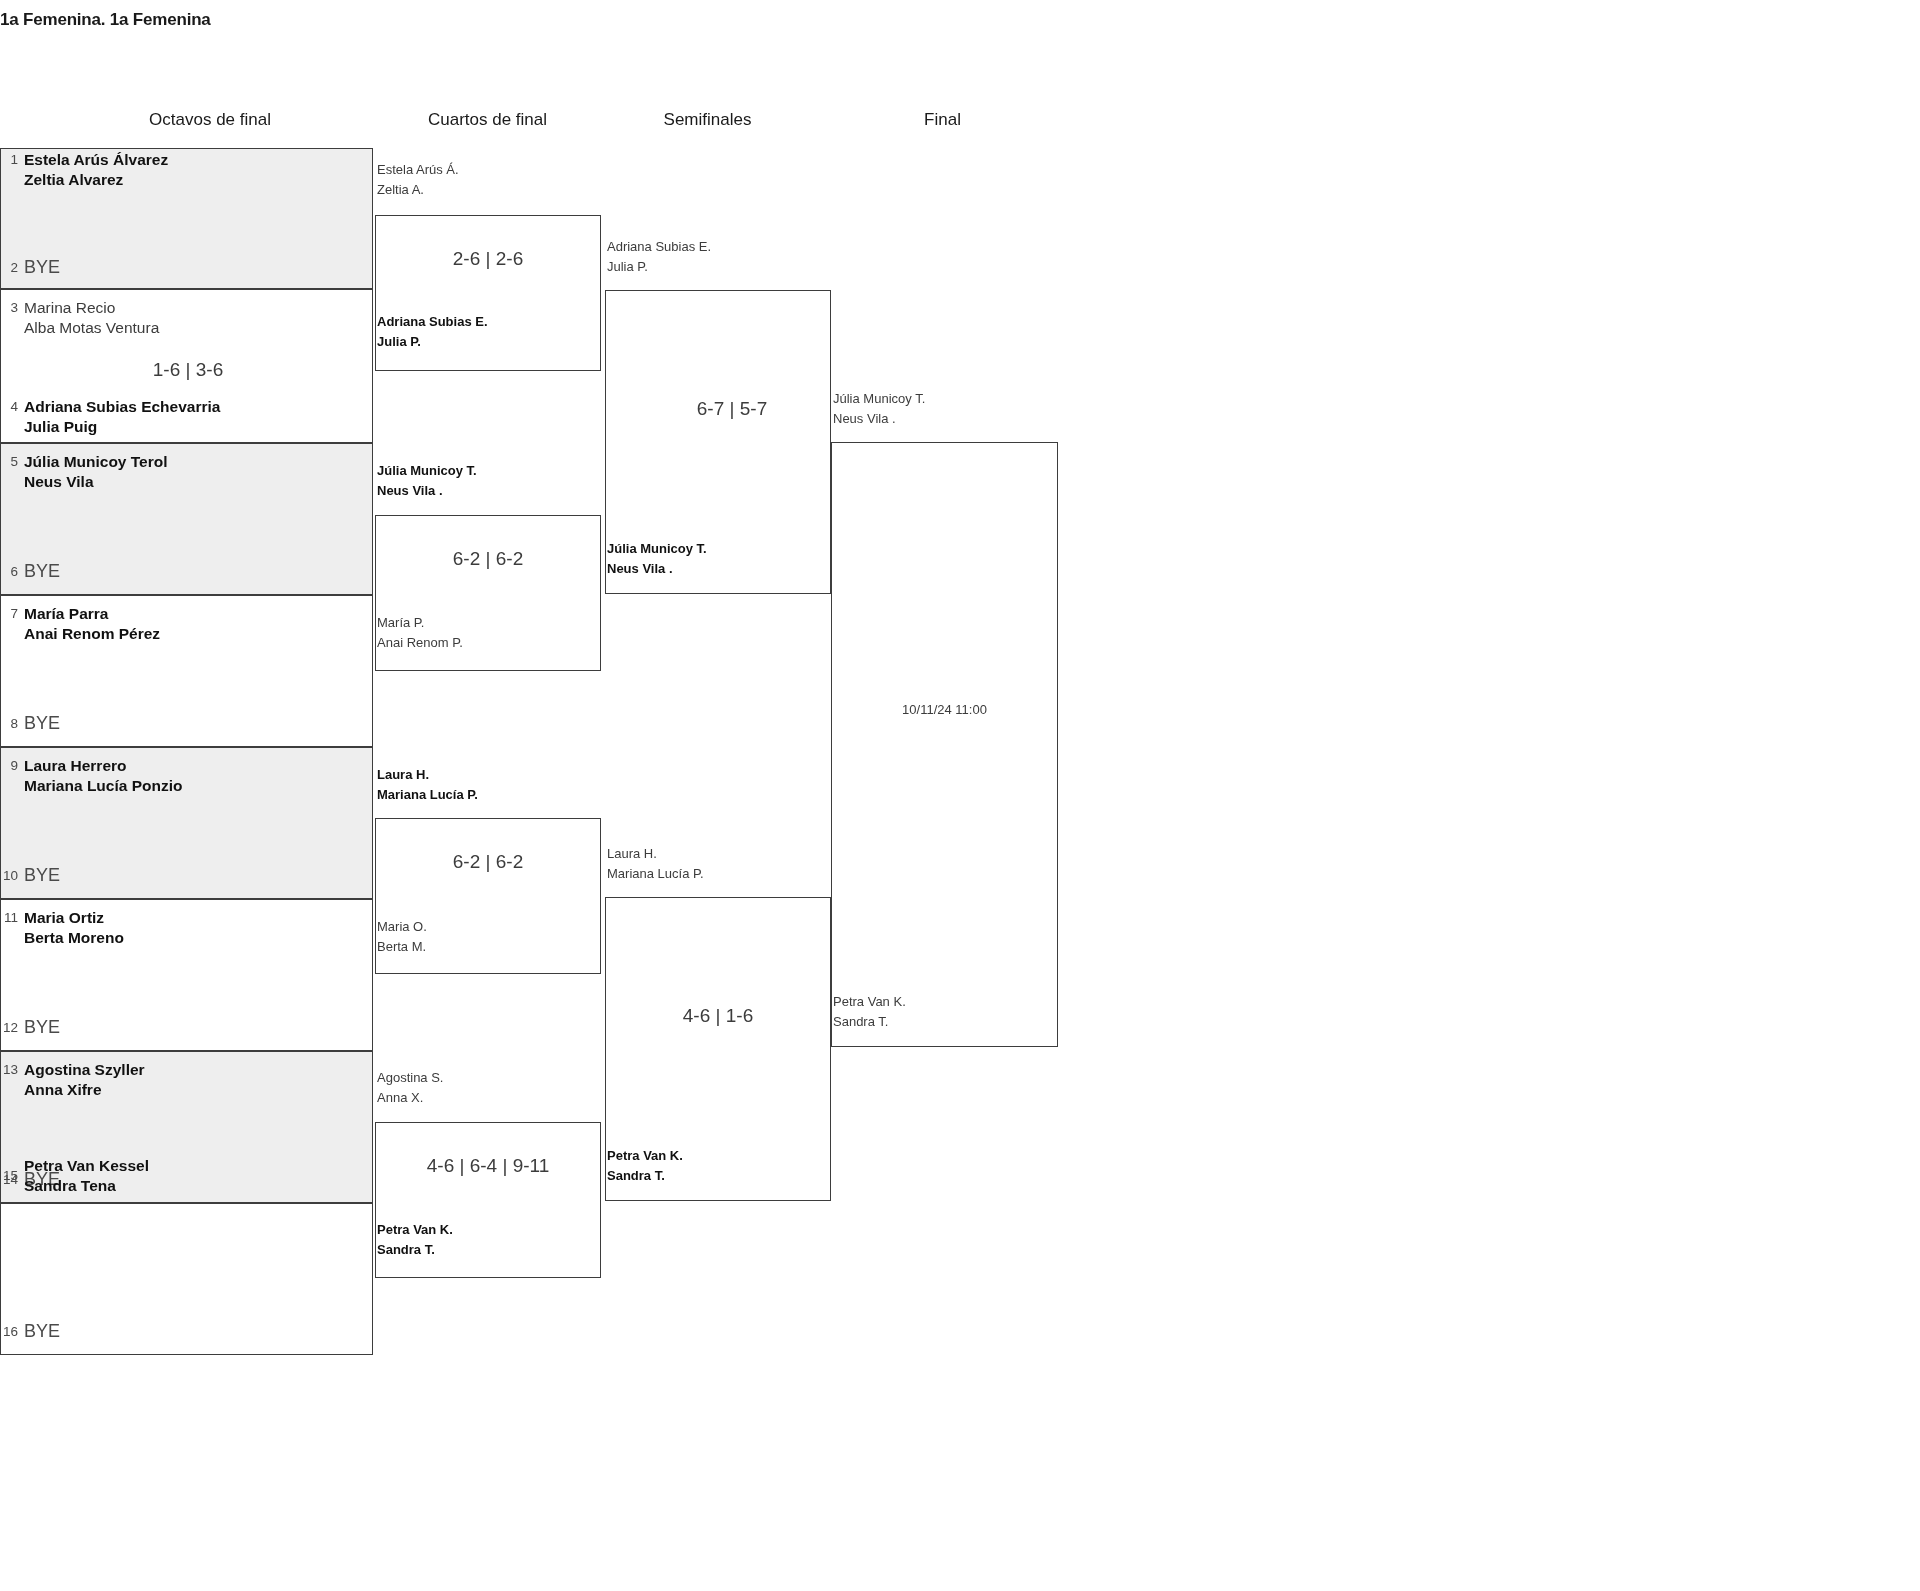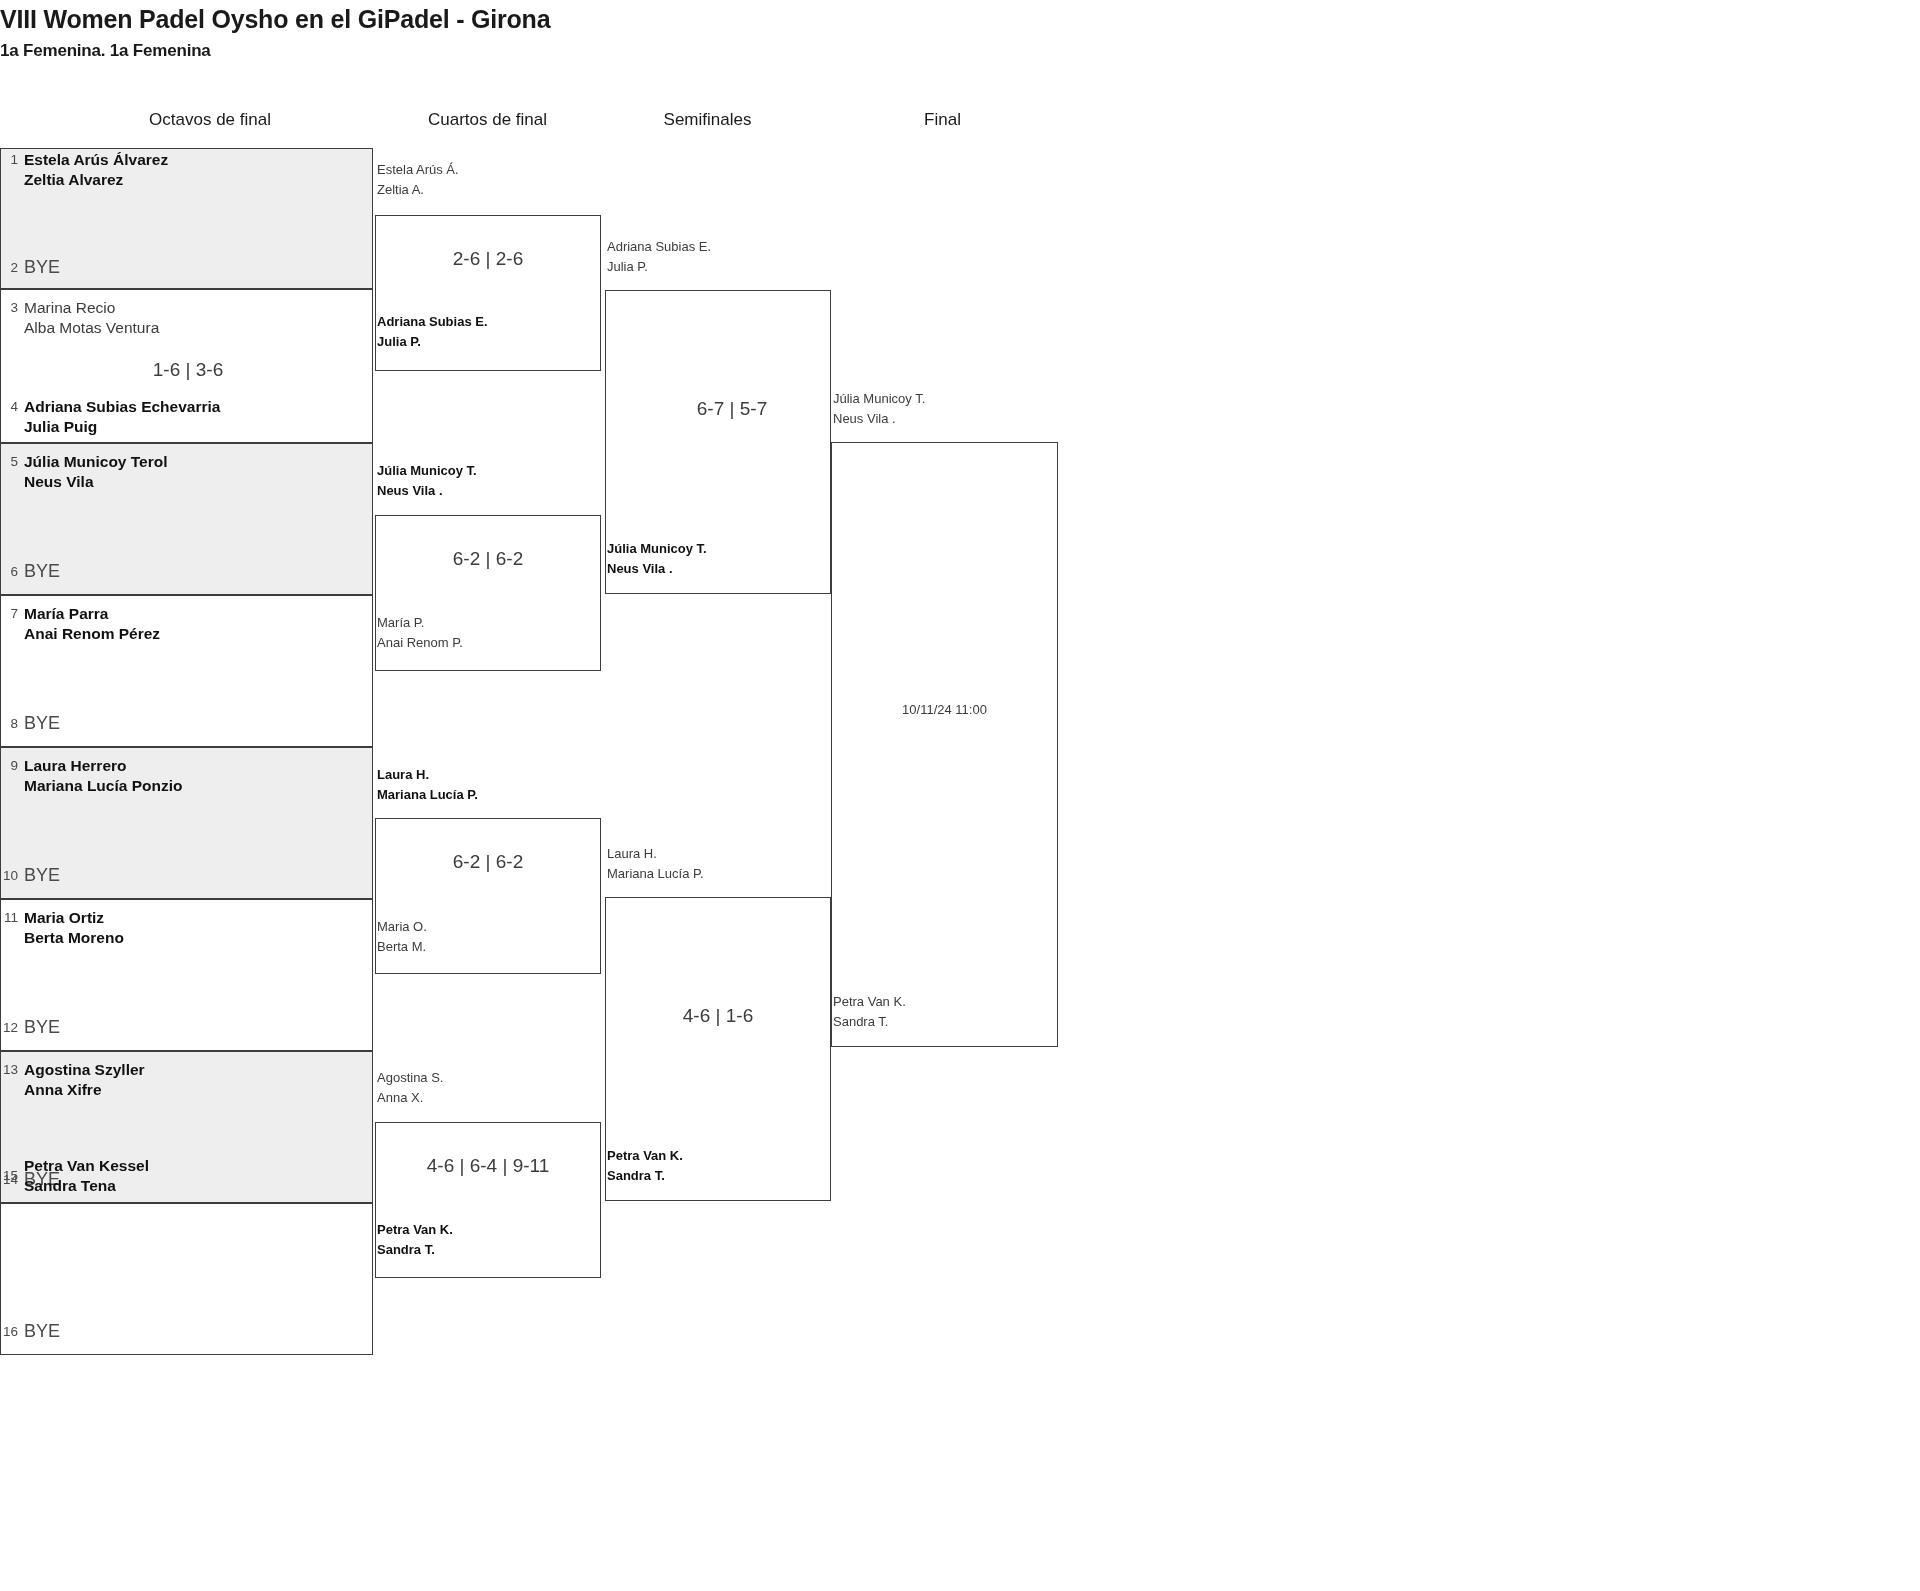--- a/index.html
+++ b/index.html
@@ -90,21 +90,20 @@
     text-align: center;
     white-space: nowrap;
   }
 </style>
 </head>
 <body>
 
 <div id="page">
 
   <div class="title-block">
-    <div class="title-line1">VIII Women Padel Oysho en el GiPadel - Girona</div>
     <div class="title-line2">1a Femenina. 1a Femenina</div>
   </div>
 
   <div class="round-head" style="left:0px; width:373px;padding-left:47px;">Octavos de final</div>
   <div class="round-head" style="left:375px; width:225px;">Cuartos de final</div>
   <div class="round-head" style="left:605px; width:205px;">Semifinales</div>
   <div class="round-head" style="left:855px; width:175px;">Final</div>
 
   <div class="seedbox shaded" style="left:0px; top:148px; width:373px; height:141px;"></div>
   <div class="seedrow" style="left:2px; top:150px;">

